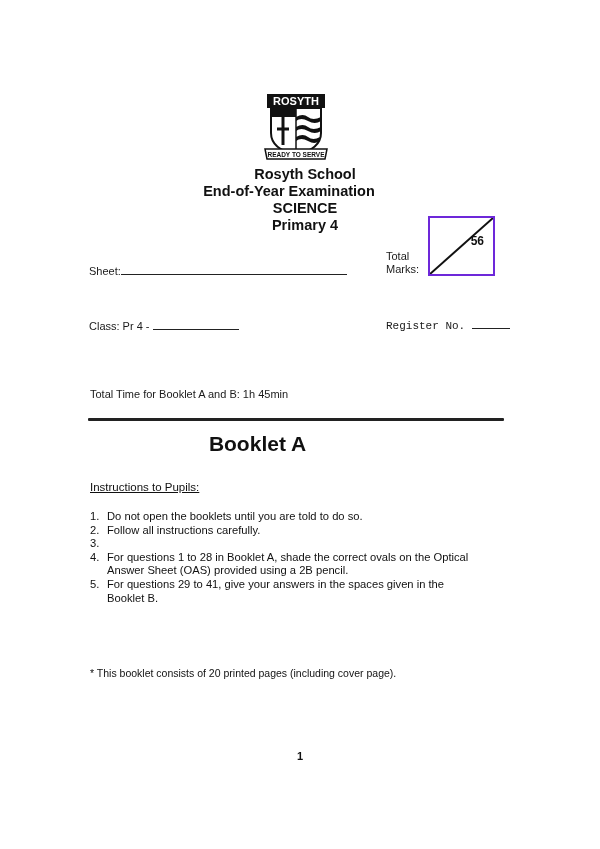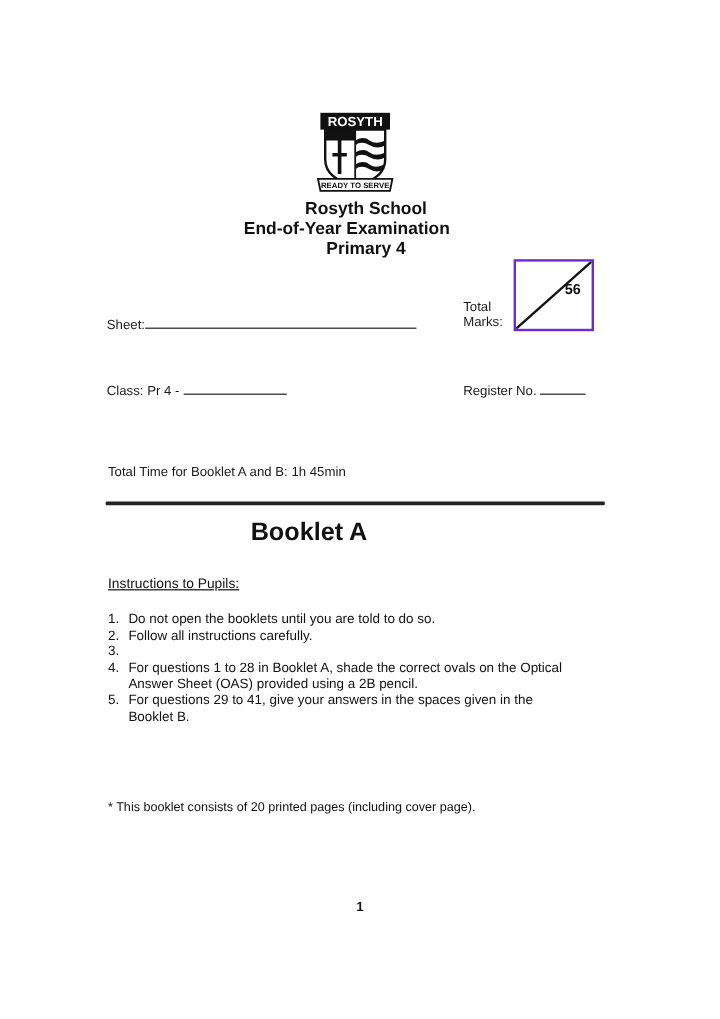--- a/index.html
+++ b/index.html
@@ -49,20 +49,21 @@
     <path d="M33 34 Q40 30 45 34 T58 34 L58 38 Q52 42 45 38 T33 38 Z" fill="#111"></path>
     <path d="M33 44 Q40 40 45 44 T57 44 L56 48 Q52 52 45 48 T33 48 Z" fill="#111"></path>
     <path d="M2 56 L64 56 L62 66 L4 66 Z" fill="#fff" stroke="#111" stroke-width="1.5"></path>
     <text x="33" y="64" text-anchor="middle" font-family="Liberation Sans, sans-serif" font-size="6.5" font-weight="bold" fill="#111">READY TO SERVE</text>
   </svg>
 </div>
 
 <div class="abs title-block">
   <div class="t1">Rosyth School</div>
   <div class="t2">End-of-Year Examination</div>
+  <div class="t3">SCIENCE</div>
   <div class="t4">Primary 4</div>
 </div>
 
 <div class="abs label" style="left:386px; top:250px; line-height:13px;">
   <div>Total</div>
   <div>Marks:</div>
 </div>
 <div class="abs marks-box">
   <svg width="63" height="56">
     <line x1="0" y1="56" x2="63" y2="0" stroke="#111" stroke-width="2"></line>
@@ -72,21 +73,21 @@
 
 <div class="abs label" style="left:89px; top:265px;">
   <span>Sheet:</span><span class="line" style="width:226px;"></span>
 </div>
 
 <div class="abs label" style="left:89px; top:320px;">
   <span>Class:  Pr 4 -</span>
   <span class="line" style="width:86px;"></span>
 </div>
 
-<div class="abs label" style="left:386px; top:320px;">
+<div class="abs label" style="left:386px; top:320px;font-family:Liberation Mono, monospace;">
   <span>Register No.</span>
   <span class="line" style="width:38px;"></span>
 </div>
 
 <div class="abs label" style="left:90px; top:388px;">Total Time for Booklet A and B: 1h 45min</div>
 
 <div class="abs rule"></div>
 
 <div class="abs booklet"><span>Booklet A</span></div>
 

